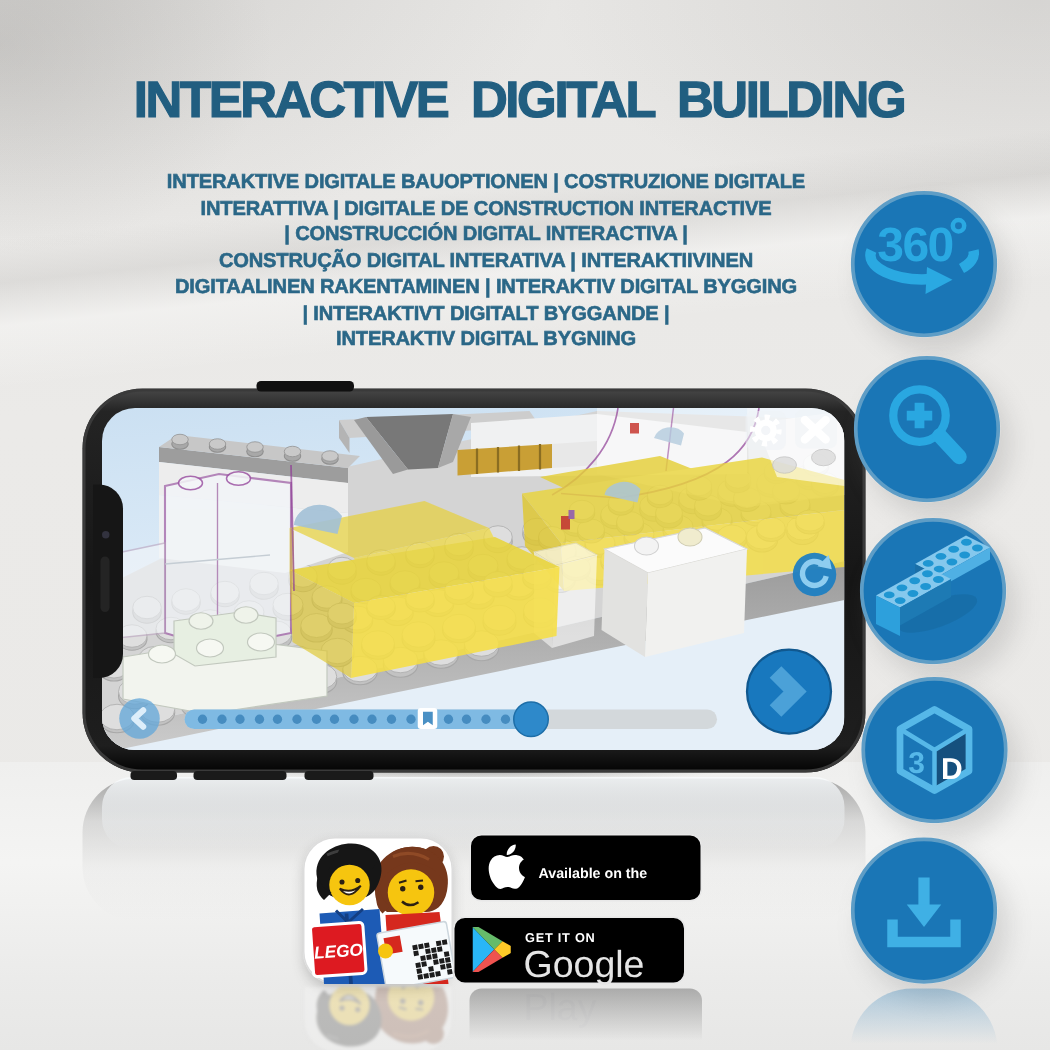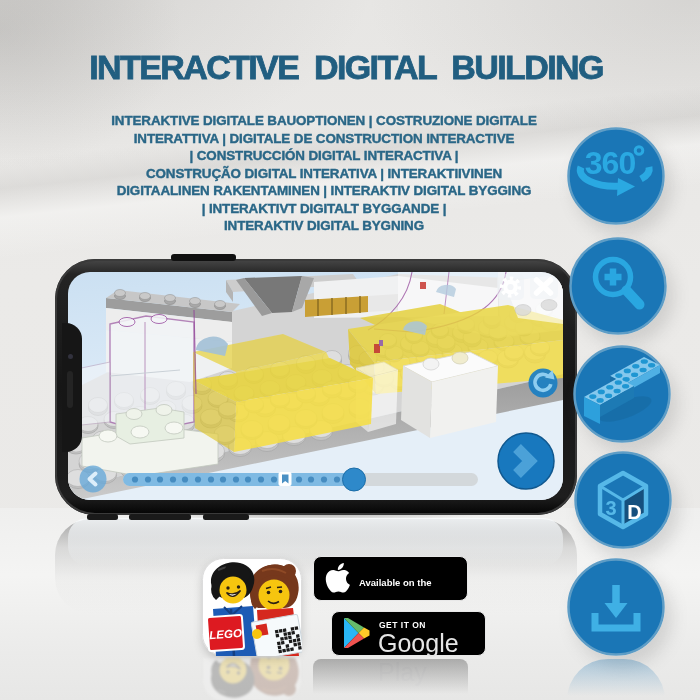--- a/index.html
+++ b/index.html
@@ -668,21 +668,21 @@
       </g>
     </svg></div>
 
 <div class="abs" style="left:313px;top:556px;width:155px;height:45px;background:#000;border:1.5px solid #e8e8e8;border-radius:8px;box-sizing:border-box;">
  <svg width="30" height="34" viewBox="0 0 25 29" style="position:absolute;left:9px;top:4px">
       <path transform="scale(1.18)" d="M16.365,12.77 c0.03,3.26 2.852,4.34 2.884,4.355 c-0.024,0.077 -0.45,1.542 -1.486,3.055 c-0.896,1.308 -1.826,2.61 -3.29,2.637 c-1.44,0.027 -1.903,-0.853 -3.548,-0.853 c-1.646,0 -2.16,0.826 -3.522,0.88 c-1.414,0.054 -2.49,-1.414 -3.393,-2.717 C2.167,17.46 0.766,12.6 2.66,9.28 c0.94,-1.648 2.622,-2.692 4.447,-2.719 c1.388,-0.026 2.698,0.934 3.547,0.934 c0.848,0 2.44,-1.155 4.113,-0.985 c0.7,0.03 2.666,0.283 3.928,2.13 c-0.102,0.063 -2.347,1.37 -2.33,4.13 z M13.675,4.93 c0.75,-0.908 1.255,-2.172 1.117,-3.43 c-1.08,0.044 -2.387,0.72 -3.162,1.627 c-0.695,0.803 -1.303,2.09 -1.14,3.322 c1.205,0.093 2.435,-0.612 3.185,-1.519 z" fill="#ffffff"></path>
     </svg>
  <div style="position:absolute;left:45px;top:20px;color:#fff;font-size:9.5px;font-weight:bold;">Available on the</div>
 </div>
 
-<div class="abs" style="left:331px;top:611px;width:155px;height:45px;background:#000;border:1.5px solid #e8e8e8;border-radius:8px;box-sizing:border-box;">
+<div class="abs" style="left:302px;top:611px;width:155px;height:45px;background:#000;border:1.5px solid #e8e8e8;border-radius:8px;box-sizing:border-box;">
  <svg width="26" height="30" viewBox="0 0 26 30" style="position:absolute;left:12px;top:6px">
       <g>
         <polygon points="0,0 0,30 14.5,15" fill="#29b6f6"></polygon>
         <polygon points="0,0 14.5,15 20,9.5 4,0" fill="#66bb6a"></polygon>
         <polygon points="20,9.5 14.5,15 20,20.5 25.5,17.4 25.5,12.6" fill="#ffca28"></polygon>
         <polygon points="0,30 14.5,15 20,20.5 4,30" fill="#ef5350"></polygon>
       </g>
     </svg>
  <div style="position:absolute;left:47px;top:8px;color:#fff;font-size:8.5px;font-weight:bold;letter-spacing:0.5px;">GET IT ON</div>
  <div style="position:absolute;left:46px;top:17px;color:#e5e5e5;font-size:25px;">Google Play</div>

